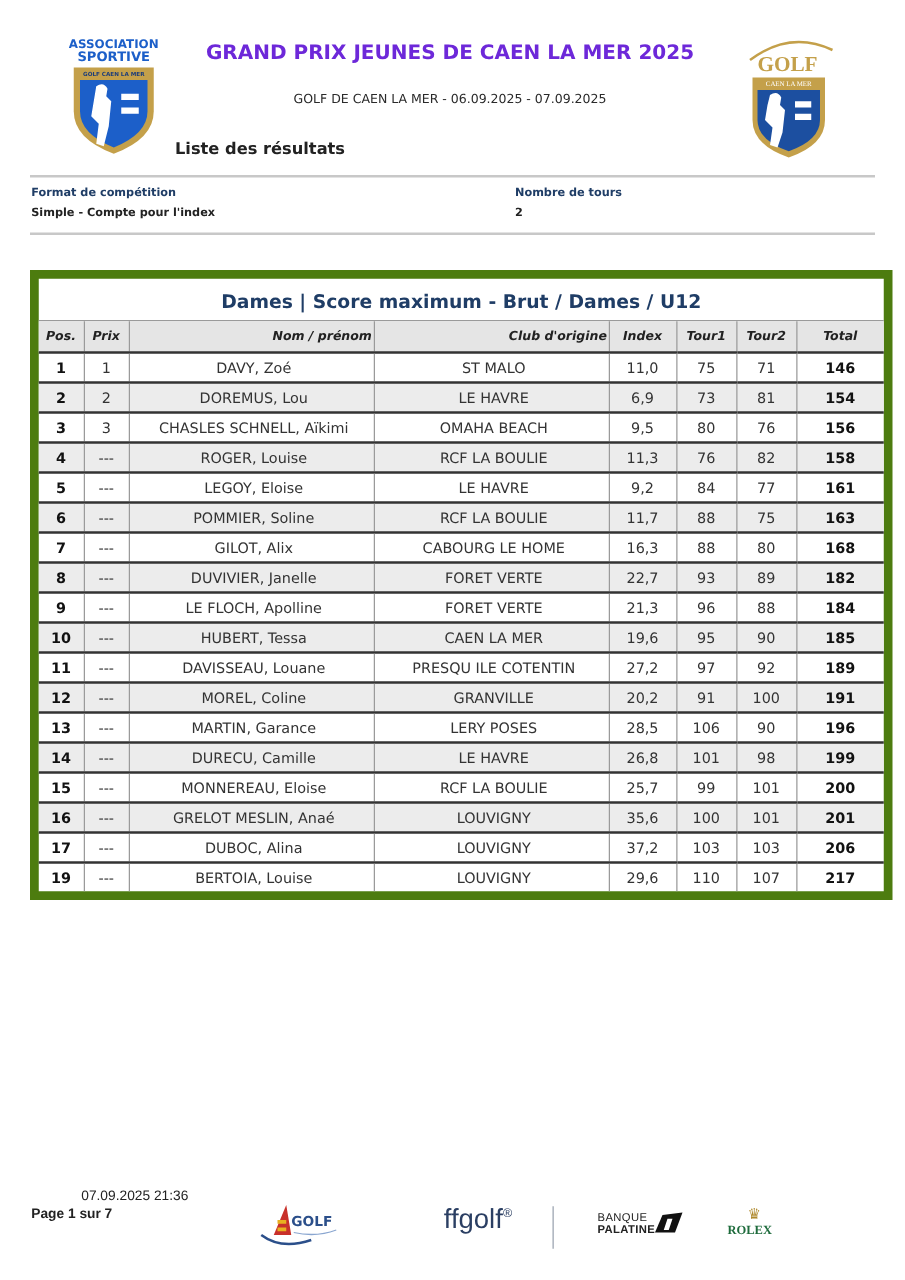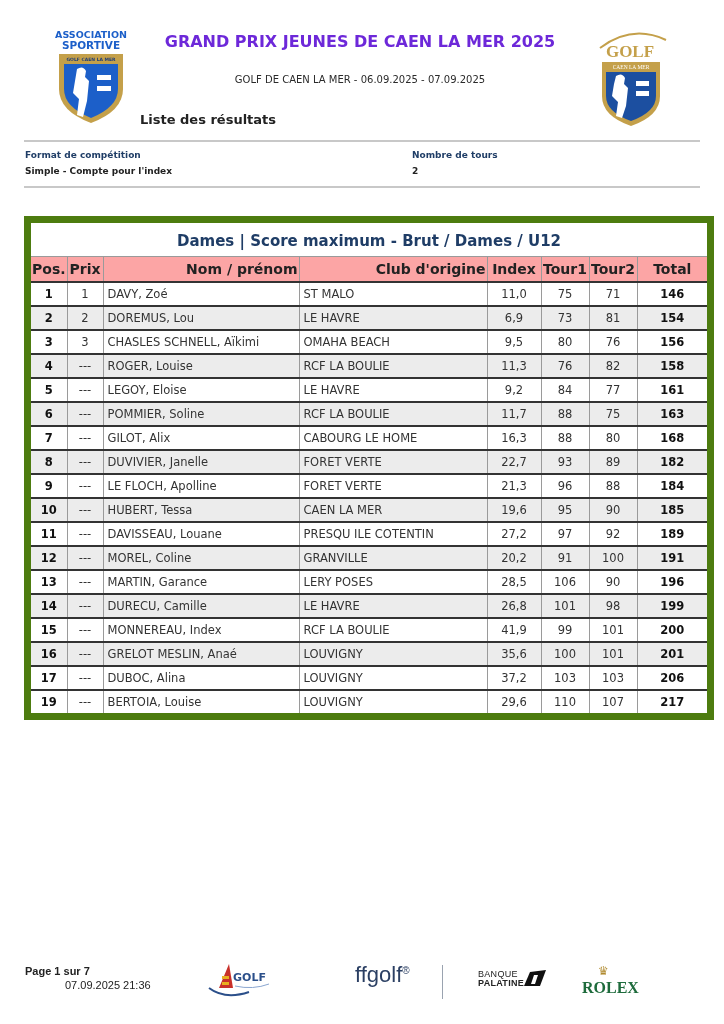--- a/index.html
+++ b/index.html
@@ -30,44 +30,44 @@
       border: 7px solid #4d7c0f;
       margin-top: 16px;
     }
     .tbl-title {
       height: 33px; line-height: 36px; text-align: center;
       font-size: 15px; font-weight: bold; color: #1f3d66;
       border-bottom: 1px solid #9a9a9a;
     }
     table { border-collapse: collapse; width: 100%; table-layout: fixed; }
     th {
-      height: 22px; font-size: 14px; font-weight: bold; color: #222;
-      background: #fca5a5; border-right: 1px solid #9a9a9a;
-      border-bottom: 2px solid #333; text-align: center;
+      height: 22px; font-size: 10px; font-weight: bold; color: #222;
+      background: #e5e5e5; border-right: 1px solid #9a9a9a;
+      border-bottom: 2px solid #333; text-align: center; font-style: italic;
     }
     th.left { text-align: right; padding-left: 6px; }
     td {
       height: 22px; font-size: 11.5px; color: #333;
       border-right: 1px solid #9a9a9a; border-bottom: 2px solid #333;
       text-align: center; padding: 0;
     }
     tr:last-child td { border-bottom: none; }
-    td.left { text-align: left; padding-left: 4px; }
+    td.left { text-align: center; padding-left: 4px; }
     td.bold { font-weight: bold; color: #111; }
     th:last-child, td:last-child { border-right: none; }
     tr.alt td { background: #ececec; }
 
     .footer-page { position: absolute; left: 25px; top: 965px; font-size: 11px; font-weight: bold; color: #222; font-family: "Liberation Sans", sans-serif; }
-    .footer-date { position: absolute; left: 25px; top: 979px; font-size: 11px; color: #222; font-family: "Liberation Sans", sans-serif; padding-left: 40px; }
+    .footer-date { position: absolute; left: 25px; top: 951px; font-size: 11px; color: #222; font-family: "Liberation Sans", sans-serif; padding-left: 40px; }
     .ffgolf { position: absolute; left: 355px; top: 962px; font-family: Liberation Sans, sans-serif; font-size: 22px; color: #2b3f63; }
     .ffgolf sup { font-size: 10px; }
     .vsep { position: absolute; left: 442px; top: 965px; width: 1px; height: 34px; background: #9aa3b0; }
     .banque { position: absolute; left: 478px; top: 970px; font-family: "Liberation Sans", sans-serif; font-size: 9px; line-height: 9px; color: #222; letter-spacing: 0.3px; }
     .banque .b2 { font-weight: bold; }
-    .rolex { position: absolute; left: 582px; top: 979px; font-family: "Liberation Serif", serif; font-weight: bold; font-size: 16px; color: #1e6b3c; }
+    .rolex { position: absolute; left: 582px; top: 979px; font-family: "Liberation Serif", serif; font-weight: bold; font-size: 10px; color: #1e6b3c; }
     .crown { position: absolute; left: 598px; top: 964px; font-size: 12px; color: #b08a2e; }
     .liguelogo { position: absolute; left: 205px; top: 960px; width: 68px; height: 40px; }
   </style>
 </head>
 <body>
 
 <svg class="logo-left" viewBox="0 0 72 98">
   <text x="36" y="11" text-anchor="middle" font-size="9.5" font-weight="bold" fill="#1c5fc9" font-family="DejaVu Sans, sans-serif">ASSOCIATION</text>
   <text x="36" y="22" text-anchor="middle" font-size="10.5" font-weight="bold" fill="#1c5fc9" font-family="DejaVu Sans, sans-serif">SPORTIVE</text>
   <path d="M4 27 L68 27 L68 62 Q68 84 36 96 Q4 84 4 62 Z" fill="#c4a04a"></path>
@@ -264,23 +264,23 @@
           <td class="left">DURECU, Camille</td>
           <td class="left">LE HAVRE</td>
           <td>26,8</td>
           <td>101</td>
           <td>98</td>
           <td class="bold">199</td>
         </tr>
         <tr>
           <td class="bold">15</td>
           <td>---</td>
-          <td class="left">MONNEREAU, Index</td>
+          <td class="left">MONNEREAU, Eloise</td>
           <td class="left">RCF LA BOULIE</td>
-          <td>41,9</td>
+          <td>25,7</td>
           <td>99</td>
           <td>101</td>
           <td class="bold">200</td>
         </tr>
         <tr class="alt">
           <td class="bold">16</td>
           <td>---</td>
           <td class="left">GRELOT MESLIN, Anaé</td>
           <td class="left">LOUVIGNY</td>
           <td>35,6</td>

